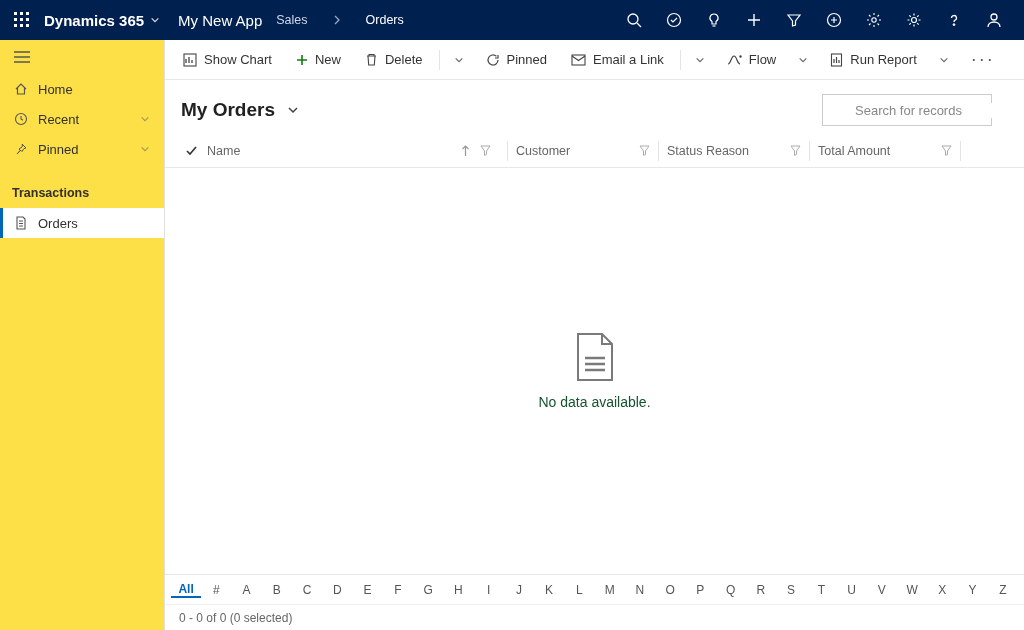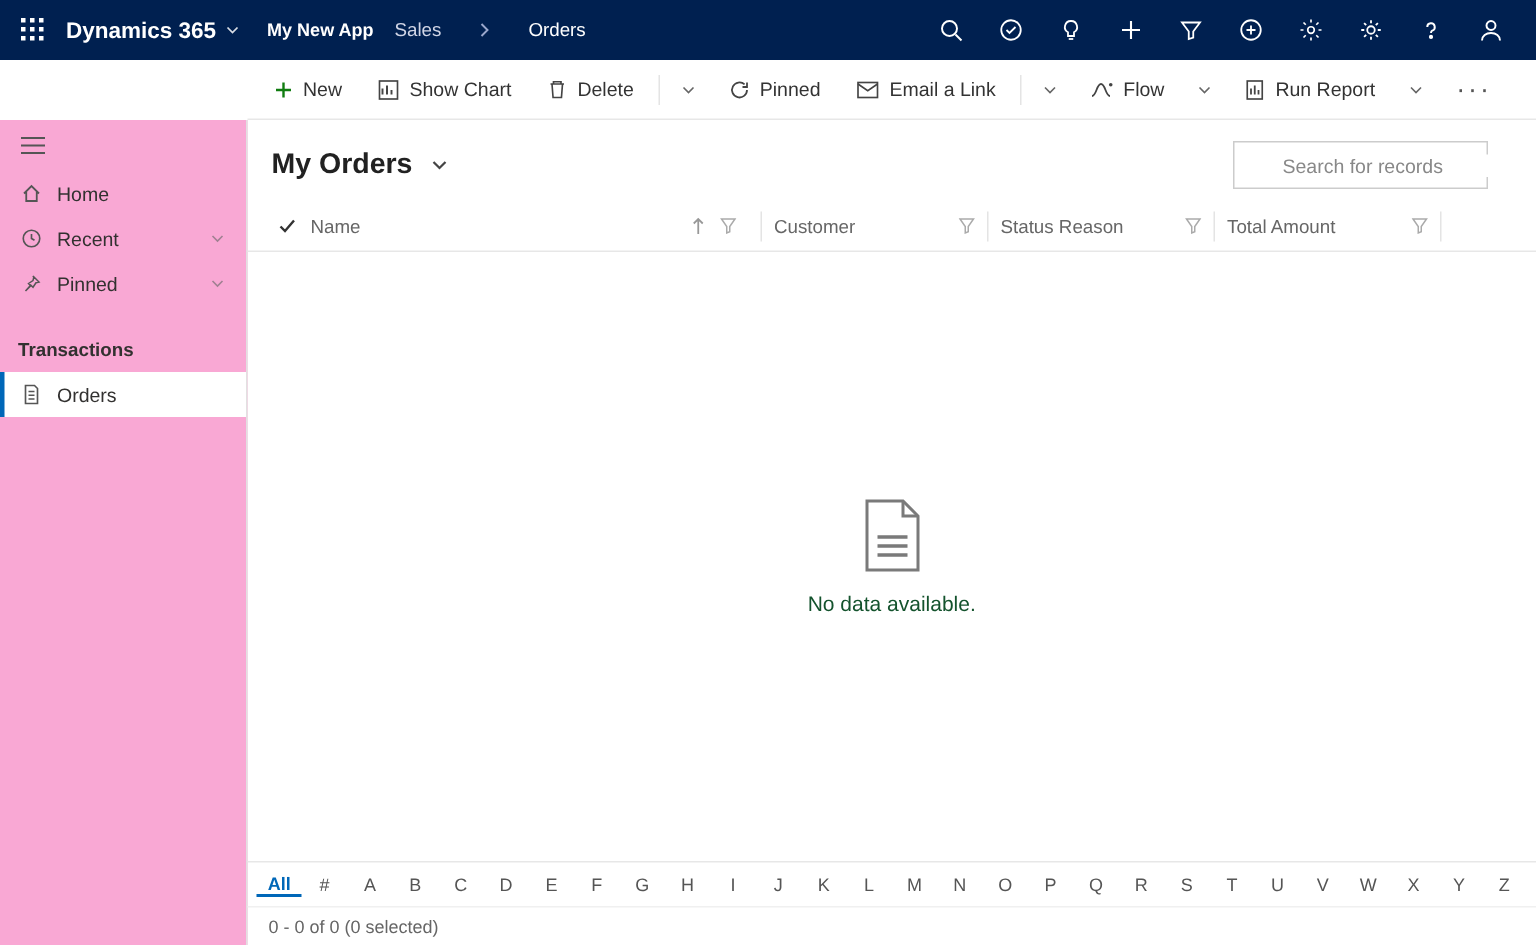--- a/index.html
+++ b/index.html
@@ -3,34 +3,34 @@
 <meta charset="utf-8">
 <style>
   * { box-sizing: border-box; margin: 0; padding: 0; font-family: "Segoe UI", Arial, sans-serif; }
   html, body { width: 1024px; height: 630px; overflow: hidden; background: #fff; }
 
   
   .topnav { display: flex; align-items: center; height: 40px; background: #002050; color: #fff; padding: 0 10px 0 4px; font-size: 13px; }
   .waffle { width: 36px; display: flex; justify-content: center; align-items: center; cursor: pointer; }
   .brand { font-weight: 600; font-size: 15px; padding: 0 4px 0 4px; display:flex; align-items:center; gap:6px; }
   .brand .chev { opacity:.85; }
-  .appname { padding: 0 14px; font-size: 12px; font-weight: bold; }
+  .appname { padding: 0 14px; font-size: 15px; }
   .crumb { display:flex; align-items:center; gap:25px; font-size:12.5px; }
   .crumb a { color: #d0d5e6; text-decoration:none; cursor:pointer; }
   .crumb .sep { color:#7e8db8; }
   .topnav .spacer { flex:1; }
   .topicons { display:flex; gap:0; }
   .topicons .ico { width:40px; height:40px; display:flex; align-items:center; justify-content:center; cursor:pointer; }
   .topicons svg { stroke:#fff; }
 
   
   .body { display:flex; height: calc(630px - 40px); }
 
   
-  .sidebar { width: 165px; background:#f9a8d4; border-right:1px solid #e1e1e1; display:flex; flex-direction:column; font-size:13px; color:#323130;margin-top:40px; }
+  .sidebar { width: 165px; background:#fde047; border-right:1px solid #e1e1e1; display:flex; flex-direction:column; font-size:13px; color:#323130; }
   .hamburger-row { height:34px; display:flex; align-items:center; padding:0 14px; cursor:pointer;}
   .side-item { height:30px; display:flex; align-items:center; padding:0 14px; gap:10px; cursor:pointer; color:#323130; }
   .side-item .expand { margin-left:auto; opacity:.6; }
   .side-section { font-weight:600; font-size:12.5px; padding:22px 12px 8px 12px; color:#323130; }
   .side-sel { background:#fff; border-left:3px solid #0067b8; padding-left:11px; }
 
   
   .main { flex:1; display:flex; flex-direction:column; }
 
   
@@ -230,34 +230,34 @@
         </span>
       <span>Orders</span>
     </div>
   </div>
 
   <div class="main">
 
     <div class="cmdbar">
       <div class="cmd">
         <span>
-            <svg width="12" height="12" viewBox="0 0 12 12">
-              <path d="M6 1v10M1 6h10" stroke="#107c10" stroke-width="1.6"></path>
-            </svg>
-          </span>
-        <span>New</span>
-      </div>
-      <div class="cmd">
-        <span>
             <svg width="14" height="14" viewBox="0 0 14 14" fill="none">
               <rect x="1" y="1" width="12" height="12" stroke="#444" stroke-width="1.1"></rect>
               <path d="M3 10V6M6 10V4M9 10V7" stroke="#444" stroke-width="1.3"></path>
             </svg>
           </span>
         <span>Show Chart</span>
+      </div>
+      <div class="cmd">
+        <span>
+            <svg width="12" height="12" viewBox="0 0 12 12">
+              <path d="M6 1v10M1 6h10" stroke="#107c10" stroke-width="1.6"></path>
+            </svg>
+          </span>
+        <span>New</span>
       </div>
       <div class="cmd">
         <span>
             <svg width="13" height="14" viewBox="0 0 13 14" fill="none">
               <path d="M2 3h9M4 3V1.5h5V3M3 3l.7 9h5.6L10 3" stroke="#444" stroke-width="1.1"></path>
             </svg>
           </span>
         <span>Delete</span>
       </div>
       <div class="vbar"></div>

